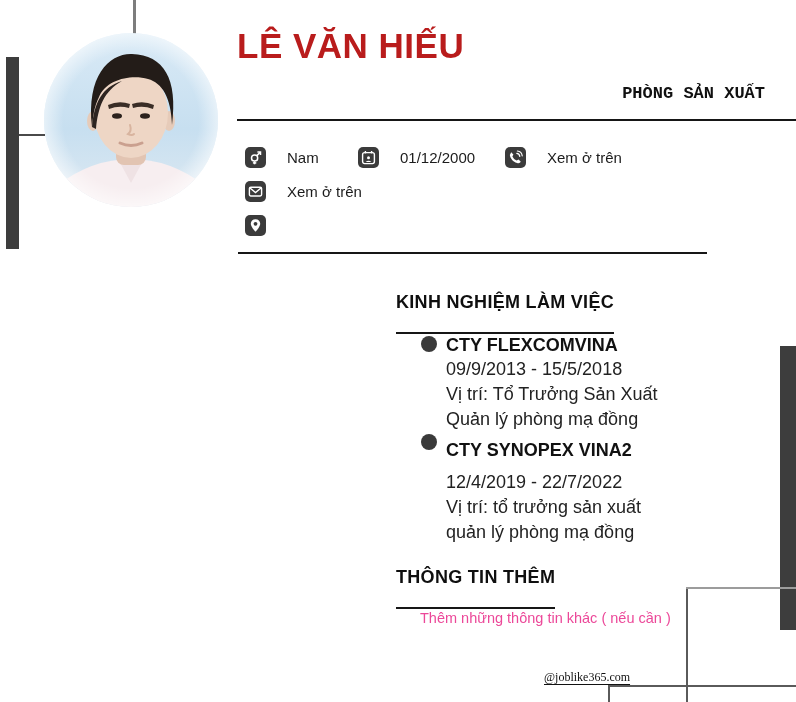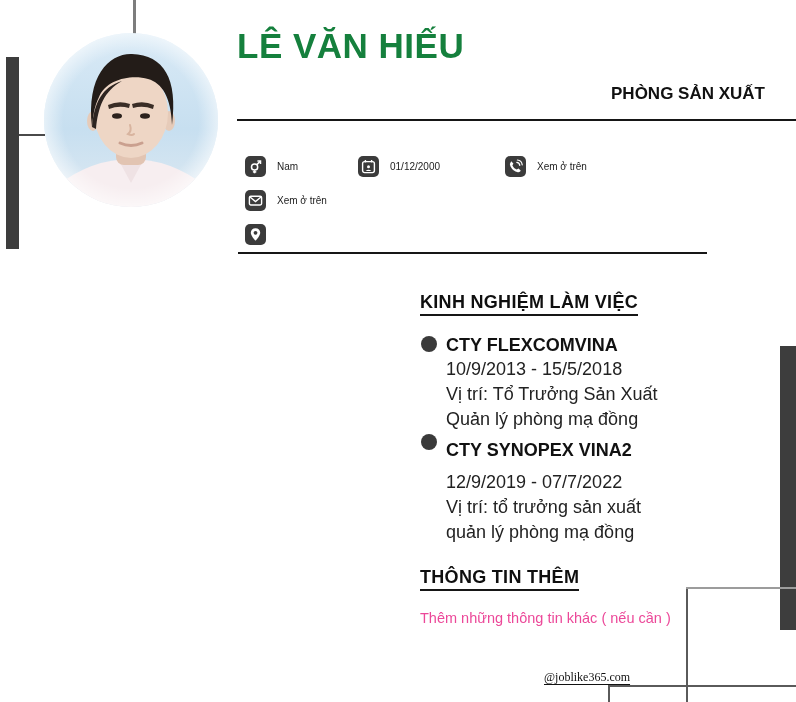--- a/index.html
+++ b/index.html
@@ -20,40 +20,40 @@
   .f-hline2    { left:608px; top:685px; width:188px; height:2px;   background:#5a5a5a; }
   .f-vline2    { left:608px; top:685px; width:2px;   height:17px;  background:#5a5a5a; }
   
   .avatar {
     position:absolute; left:44px; top:33px; width:174px; height:174px;
     border-radius:50%; overflow:hidden;
   }
   
   .name {
     position:absolute; left:237px; top:26px;
-    font-size:35px; font-weight:bold; color:#15803d; letter-spacing:0.5px;
+    font-size:35px; font-weight:bold; color:#b91c1c; letter-spacing:0.5px;
   }
   .dept {
     position:absolute; left:237px; top:84px; width:528px; text-align:right;
-    font-size:17px; font-weight:bold; color:#111;
+    font-size:17px; font-weight:bold; color:#111;font-family:Liberation Mono, monospace;
   }
   .header-line { position:absolute; left:237px; top:119px; width:559px; height:2px; background:#161616; }
   
-  .c-item { position:absolute; display:flex; align-items:center; gap:11px; height:22px; font-size:10px; color:#1c1c1c;margin-top:9px; }
+  .c-item { position:absolute; display:flex; align-items:center; gap:21px; height:22px; font-size:15px; color:#1c1c1c; }
   .icon-box {
     width:21px; height:21px; border-radius:5px; background:#3b3b3b;
     display:flex; align-items:center; justify-content:center; flex:0 0 auto;
   }
   .icon-box svg { display:block; }
   .contact-divider { position:absolute; left:238px; top:252px; width:469px; height:2px; background:#161616; }
   
   .sec-title {
-    position:absolute; left:420px;
+    position:absolute; left:396px;
     font-size:18px; font-weight:bold; color:#0f0f0f; letter-spacing:0.3px;
-    display:inline-block; border-bottom:2px solid #161616; padding-bottom:1px;
+    display:inline-block; border-bottom:2px solid #161616; padding-bottom:19px;
   }
   .bullet { position:absolute; left:421px; width:16px; height:16px; border-radius:50%; background:#3a3a3a; }
   .xp-text { position:absolute; left:446px; font-size:18px; color:#222; white-space:nowrap; }
   .xp-company { font-weight:bold; color:#111; }
   .note { position:absolute; left:420px; top:610px; font-size:14.5px; color:#ec4899; }
   
   .watermark {
     position:absolute; left:544px; top:670px;
     font-family:Liberation Serif, serif;
     font-size:12px; color:#111; text-decoration:underline;
@@ -177,27 +177,27 @@
       </svg>
     </span>
   </div>
 
   <div class="contact-divider"></div>
 
   <div class="sec-title" style="top:292px;">KINH NGHIỆM LÀM VIỆC</div>
 
   <div class="bullet" style="top:336px;"></div>
   <div class="xp-text xp-company" style="top:335px;">CTY FLEXCOMVINA</div>
-  <div class="xp-text" style="top:359px;">10/9/2013 - 15/5/2018</div>
+  <div class="xp-text" style="top:359px;">09/9/2013 - 15/5/2018</div>
   <div class="xp-text" style="top:384px;">Vị trí: Tổ Trưởng Sản Xuất</div>
   <div class="xp-text" style="top:409px;">Quản lý phòng mạ đồng</div>
 
   <div class="bullet" style="top:434px;"></div>
   <div class="xp-text xp-company" style="top:440px;">CTY SYNOPEX VINA2</div>
-  <div class="xp-text" style="top:472px;">12/9/2019 - 07/7/2022</div>
+  <div class="xp-text" style="top:472px;">12/4/2019 - 22/7/2022</div>
   <div class="xp-text" style="top:497px;">Vị trí: tổ trưởng sản xuất</div>
   <div class="xp-text" style="top:522px;">quản lý phòng mạ đồng</div>
 
   <div class="sec-title" style="top:567px;text-align:right;">THÔNG TIN THÊM</div>
   <div class="note">Thêm những thông tin khác ( nếu cần )</div>
 
   <div class="watermark">@joblike365.com</div>
 
 </div>
 

